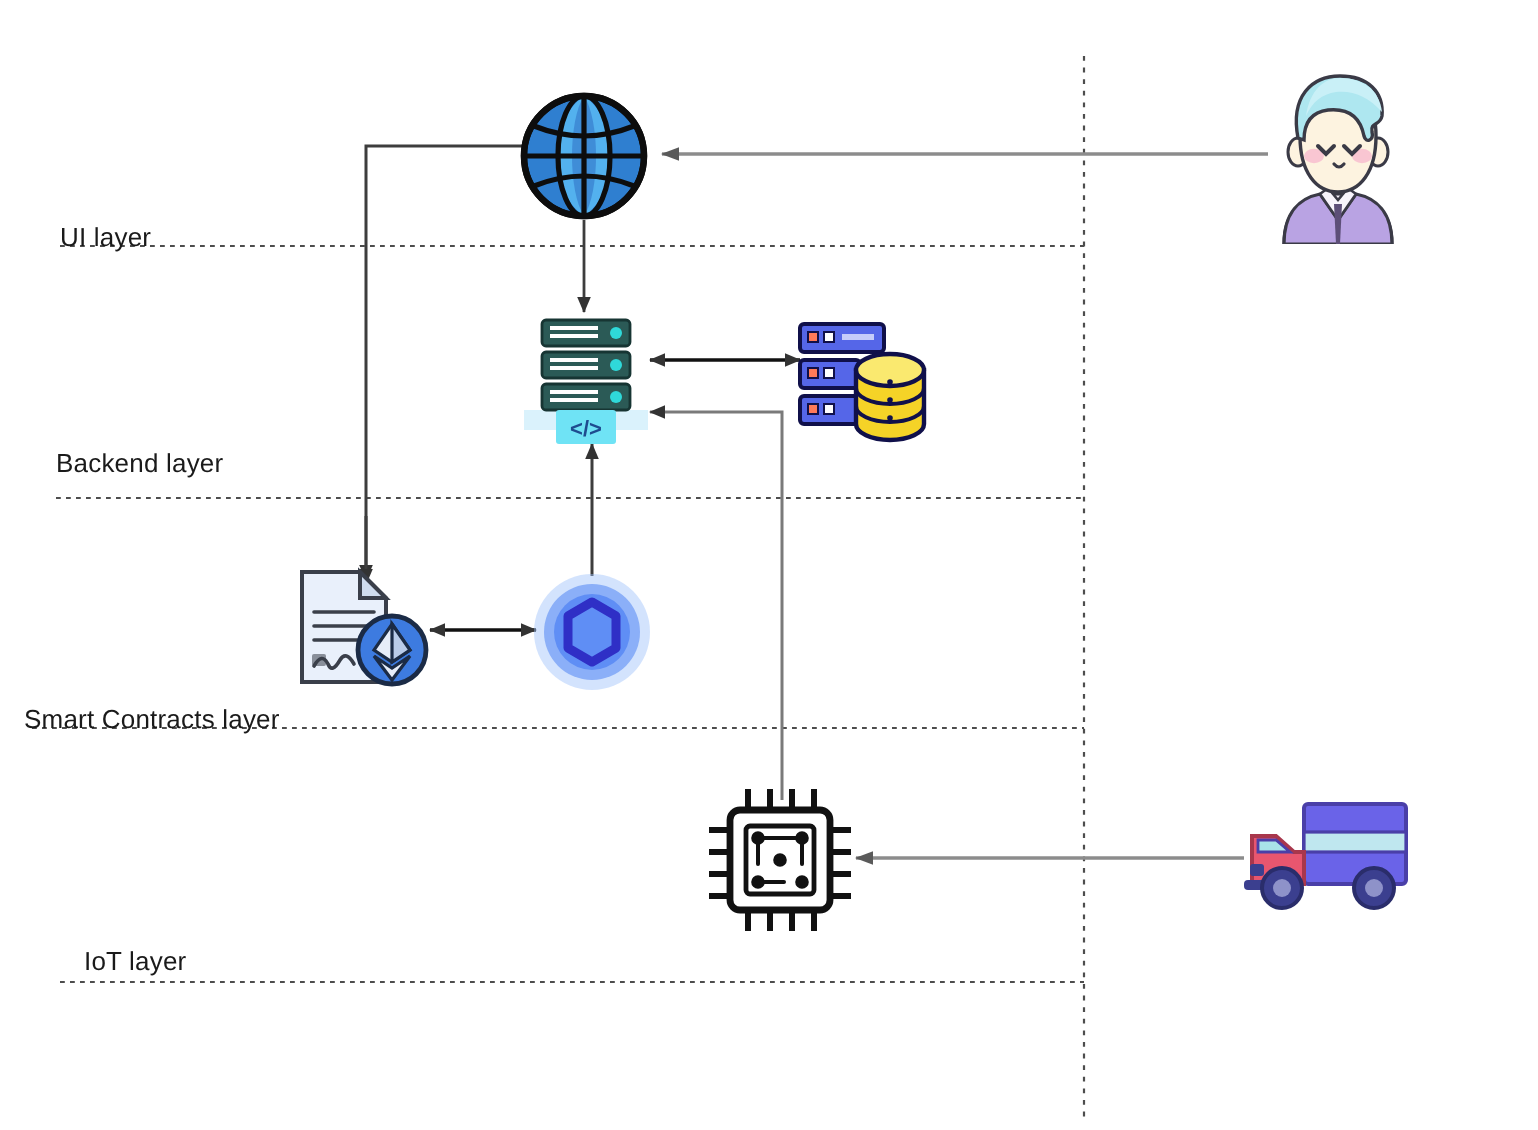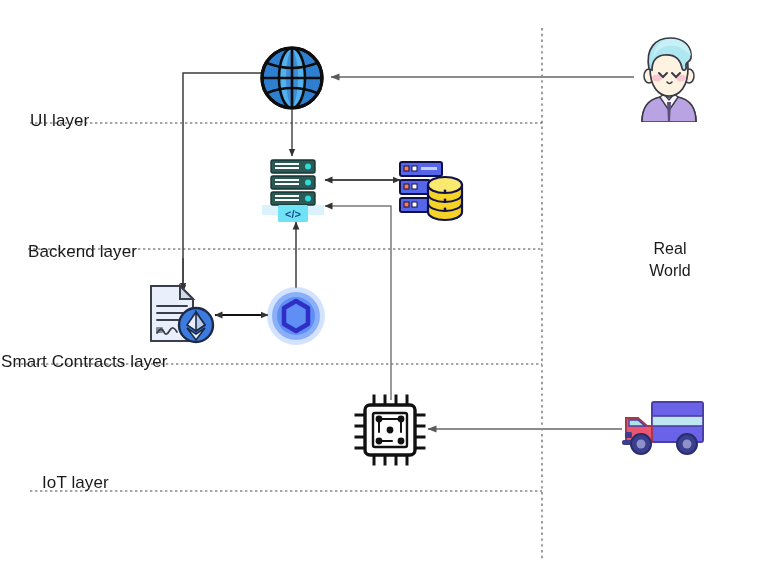--- a/index.html
+++ b/index.html
@@ -21,21 +21,21 @@
   .svg-layer {
     position: absolute;
     left: 0;
     top: 0;
     width: 769px;
     height: 565px;
   }
   .layer-label {
     position: absolute;
     font-family: "Liberation Sans", sans-serif;
-    font-size: 17px;
+    font-size: 13px;
     color: #1a1a1a;
     white-space: nowrap;
     letter-spacing: 0.1px;
   }
   .realworld-label {
     position: absolute;
     font-family: "Liberation Sans", sans-serif;
     font-size: 16px;
     color: #1a1a1a;
     text-align: center;
@@ -84,26 +84,24 @@
     <path d="M391,400 L391,206 L325,206" fill="none" stroke="#7a7a7a" stroke-width="1.5" marker-end="url(#arrDark)"></path>
 
     <path d="M296,288 L296,222" fill="none" stroke="#3d3d3d" stroke-width="1.5" marker-end="url(#arrDark)"></path>
 
     <path d="M215,315 L268,315" fill="none" stroke="#111111" stroke-width="1.8" marker-end="url(#arrDark)" marker-start="url(#arrDarkStart)"></path>
 
     <path d="M622,429 L428,429" fill="none" stroke="#8c8c8c" stroke-width="1.8" marker-end="url(#arrGray)"></path>
   </svg>
 
   <div class="layer-label" style="left:30px; top:111px;">UI layer</div>
-  <div class="layer-label" style="left:28px; top:242px;text-align:center;">Backend layer</div>
-  <div class="layer-label" style="left:1px; top:352px;">Smart Contracts layer</div>
+  <div class="layer-label" style="left:28px; top:224px;text-align:center;">Backend layer</div>
+  <div class="layer-label" style="left:12px; top:352px;">Smart Contracts layer</div>
   <div class="layer-label" style="left:42px; top:473px;text-align:center;">IoT layer</div>
 
-  <div class="realworld-label" style="left:620px; top:238px; width:100px;">Real
-World</div>
 
   <div class="node" style="left:260px; top:46px;">
     <svg width="64" height="64" viewBox="0 0 64 64">
       <circle cx="32" cy="32" r="30" fill="#2f7fd0" stroke="#0d0d0d" stroke-width="3.2"></circle>
       <path d="M2,32 a30,30 0 0,1 60,0 a30,30 0 0,1 -60,0" fill="none"></path>
       <path d="M32,2 C14,14 14,50 32,62 C50,50 50,14 32,2 Z" fill="#55b4ef" opacity="0.95"></path>
       <path d="M32,2 C24,14 24,50 32,62 C40,50 40,14 32,2 Z" fill="#2f6fc4" opacity="0.55"></path>
       <g stroke="#0d0d0d" stroke-width="2.6" fill="none">
         <ellipse cx="32" cy="32" rx="13" ry="30"></ellipse>
         <line x1="32" y1="2" x2="32" y2="62"></line>

